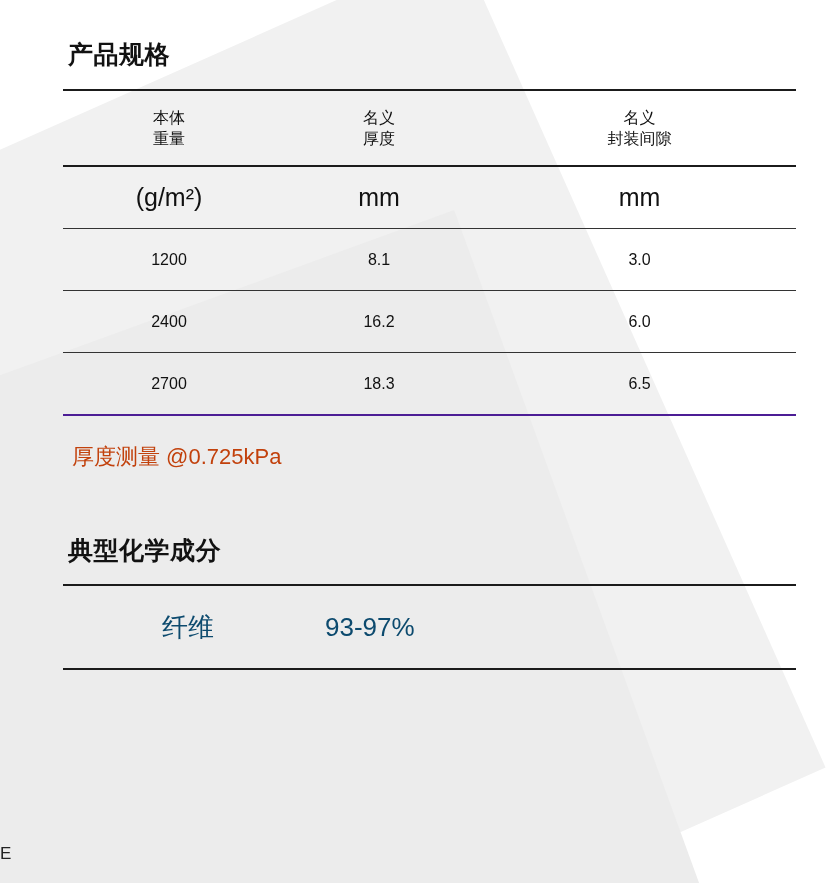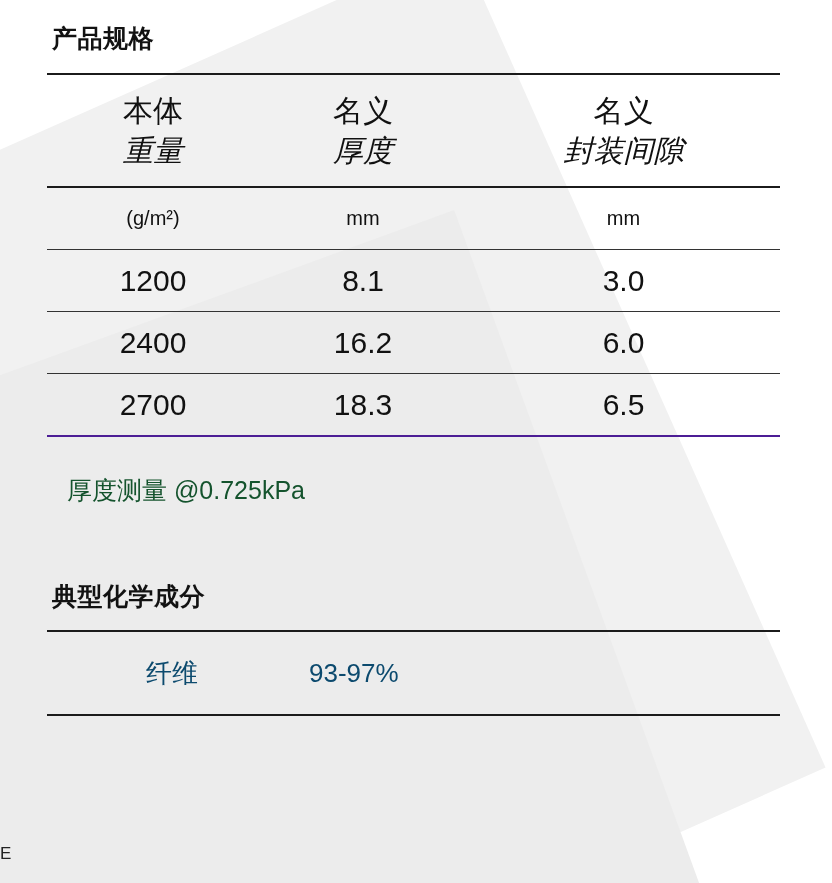--- a/index.html
+++ b/index.html
@@ -36,21 +36,21 @@
     height: 900px;
     background: #ececec;
     transform: rotate(-20deg);
     transform-origin: top left;
     z-index: 0;
   }
 
   .page {
     position: relative;
     z-index: 2;
-    padding: 0;
+    padding: 16px;
   }
 
   .edge-mark {
     position: absolute;
     left: 0;
     top: 845px;
     font-size: 17px;
     color: #222;
     z-index: 3;
     line-height: 1;
@@ -70,52 +70,52 @@
     width: 733px;
     table-layout: fixed;
   }
   table.spec col.c1 { width: 212px; }
   table.spec col.c2 { width: 208px; }
   table.spec col.c3 { width: 313px; }
 
   table.spec th, table.spec td {
     text-align: center;
     font-weight: normal;
-    font-size: 30px;
+    font-size: 16px;
     color: #111;
     padding: 0;
     vertical-align: middle;
   }
 
   table.spec tr.head th {
     padding: 16px 0 16px 0;
     line-height: 1.32;
     border-bottom: 2px solid #1b1b1b;
   }
   table.spec tr.head {
     border-top: 2px solid #1b1b1b;
   }
-  table.spec tr.head th .l2 { display: block; font-style: italic; }
+  table.spec tr.head th .l2 { display: block; }
 
   table.spec tbody tr td {
     height: 61px;
     border-bottom: 1.5px solid #333;
   }
   table.spec tbody tr.units td {
-    font-size: 20px;
+    font-size: 25px;
   }
   table.spec tbody tr:last-child td {
     border-bottom: 2px solid #4c1d95;
   }
 
   .note {
-    font-size: 25px;
-    margin: 15px;
+    font-size: 22px;
+    margin: 4px;
     padding: 22px 0 0 52px;
-    color: #14532d;
+    color: #c2410c;
   }
 
   h2.section-title.second {
     padding-top: 58px;
   }
 
   table.chem {
     border-collapse: collapse;
     margin: 17px 0 0 47px;
     width: 733px;

